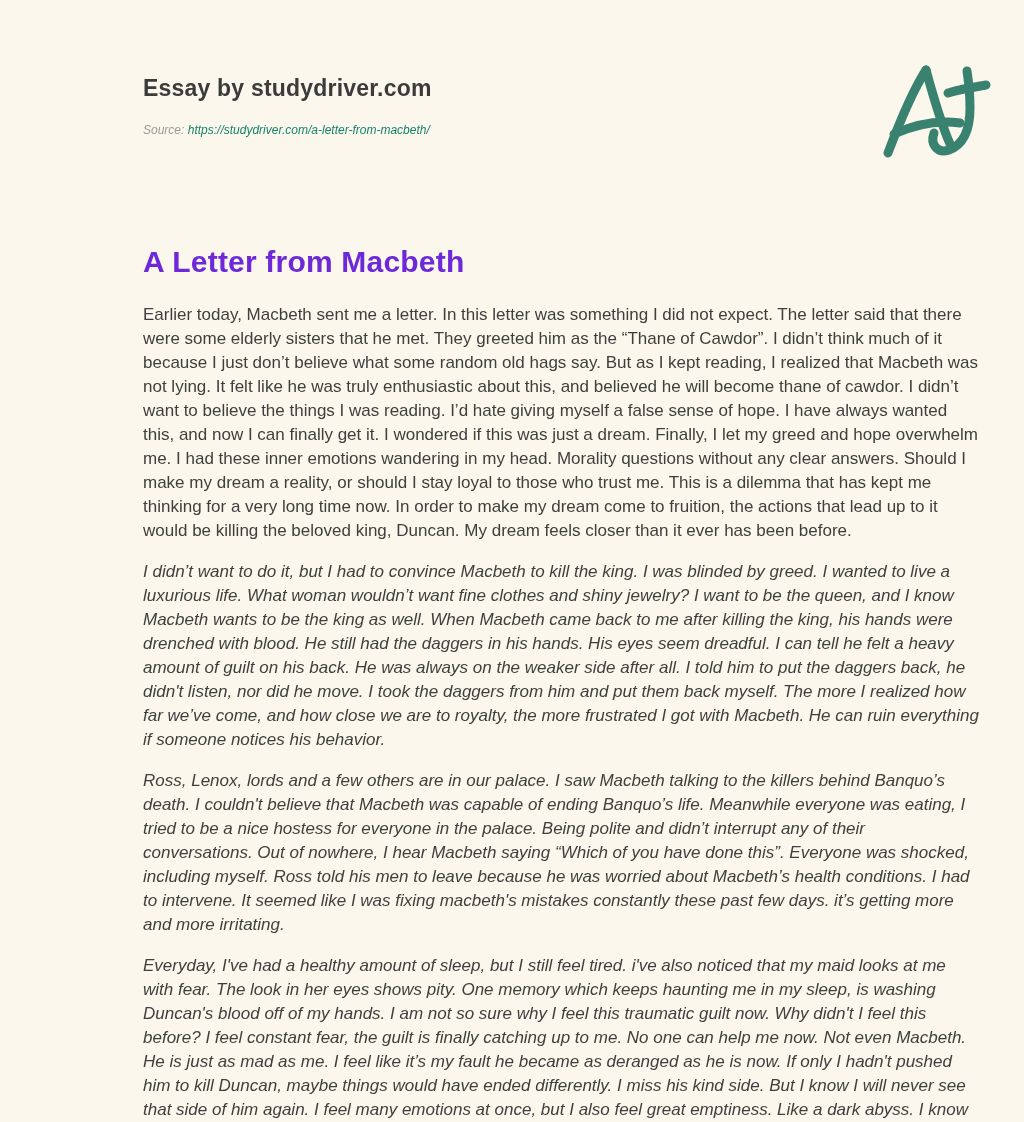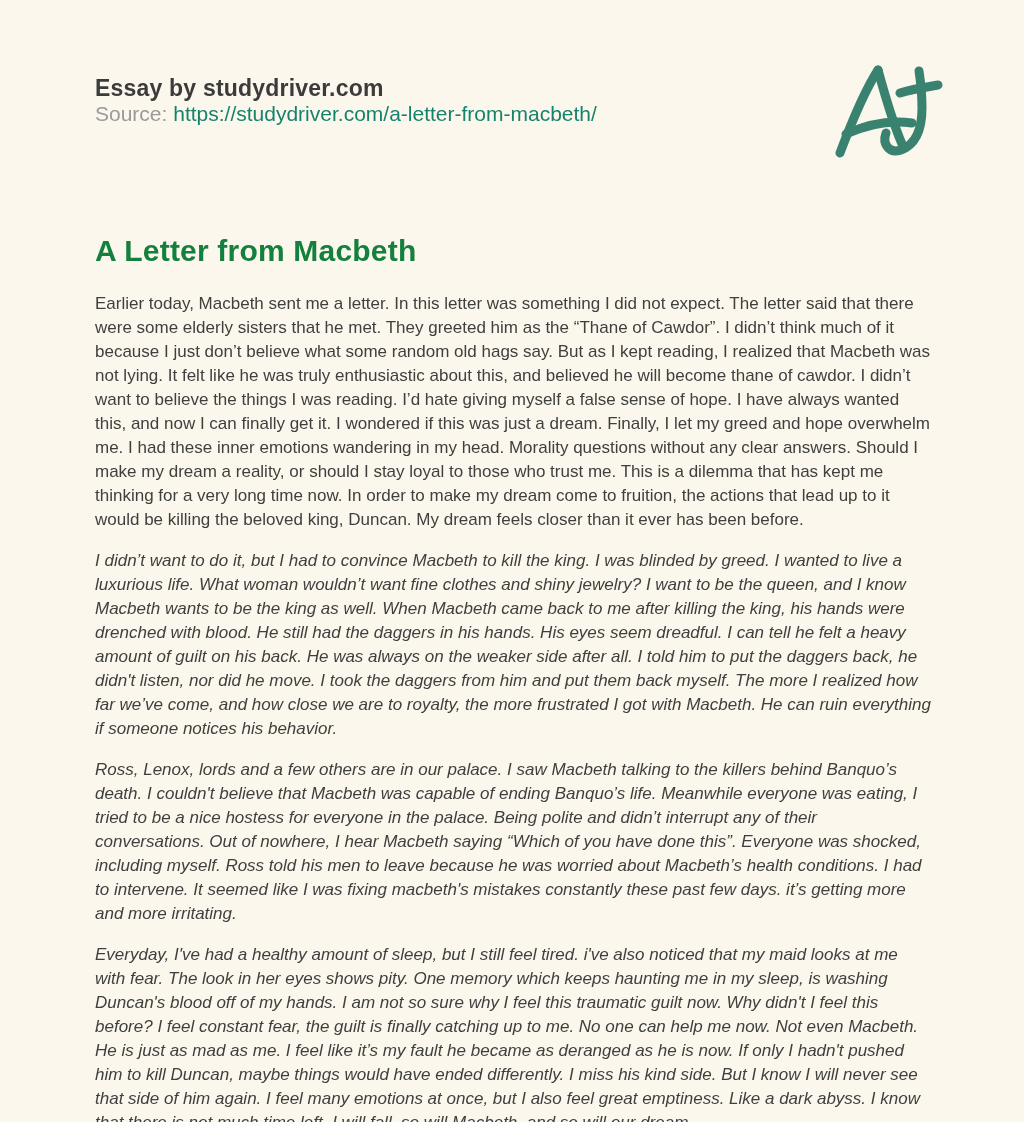--- a/index.html
+++ b/index.html
@@ -11,57 +11,60 @@
     height: 1122px;
     background: #FCF7EC;
     overflow: hidden;
     font-family: "Liberation Sans", sans-serif;
   }
   .page {
     position: relative;
     width: 852px;
     height: 1122px;
     background: #FCF7EC;
+    padding-left: 48px;
   }
   .content {
     padding: 0 95px;
   }
   .doc-header {
     padding-top: 75px;
     position: relative;
   }
   .site-title {
     margin: 0;
     font-size: 23px;
     font-weight: bold;
     color: #3B3B3B;
     letter-spacing: 0.2px;
   }
   .source-line {
-    font-size: 21px;
+    margin-top: 21px;
+    font-size: 12px;
     color: #9A9A9A;
+    font-style: italic;
   }
   .source-line a {
     color: #15836C;
     text-decoration: none;
   }
   .logo {
     position: absolute;
     left: 833px;
     top: 64px;
     width: 110px;
     height: 95px;
   }
   .article-title {
     margin: 0;
     margin-top: 107px;
     font-size: 30px;
     line-height: 35px;
     font-weight: bold;
-    color: #15803d;
+    color: #6d28d9;
     letter-spacing: 0.2px;
   }
   .essay p {
     margin: 0;
     margin-top: 24px;
     width: 836px;
     font-size: 17px;
     line-height: 24px;
     color: #3F3F3F;
   }

